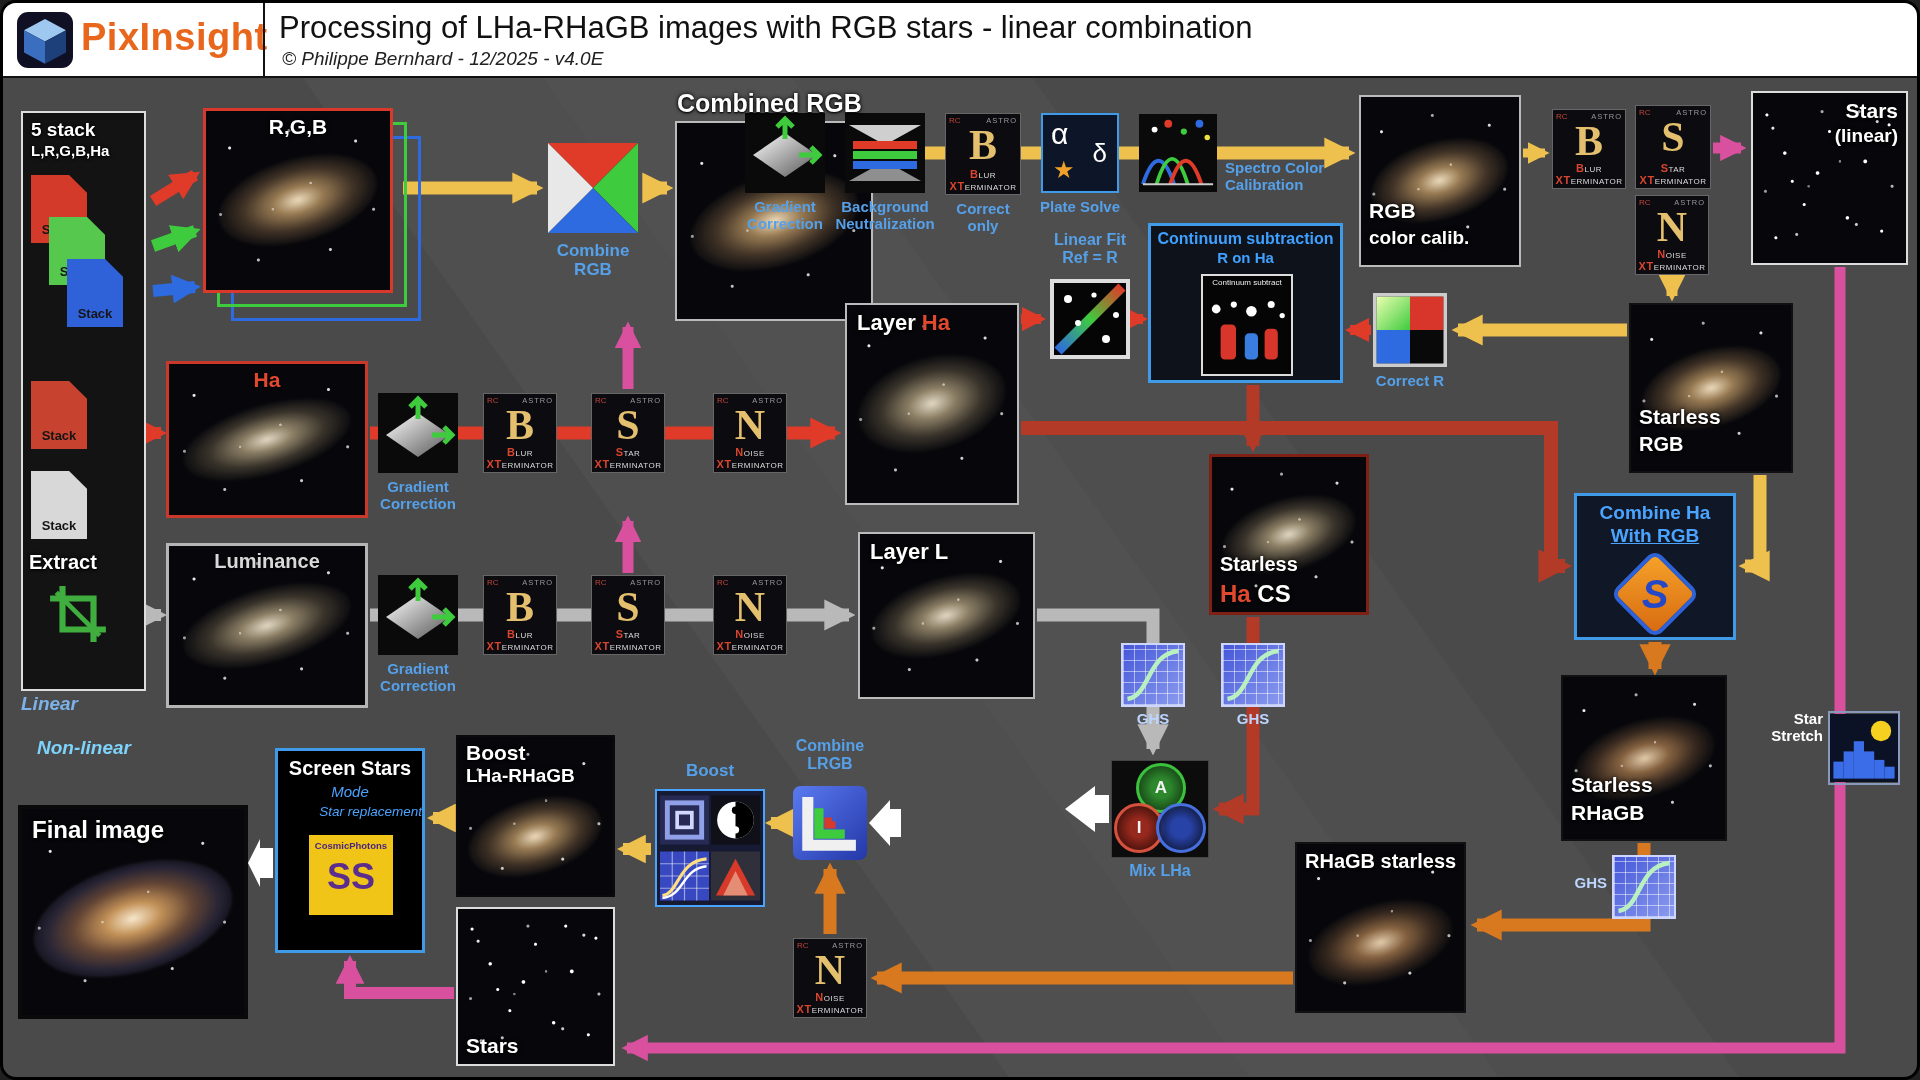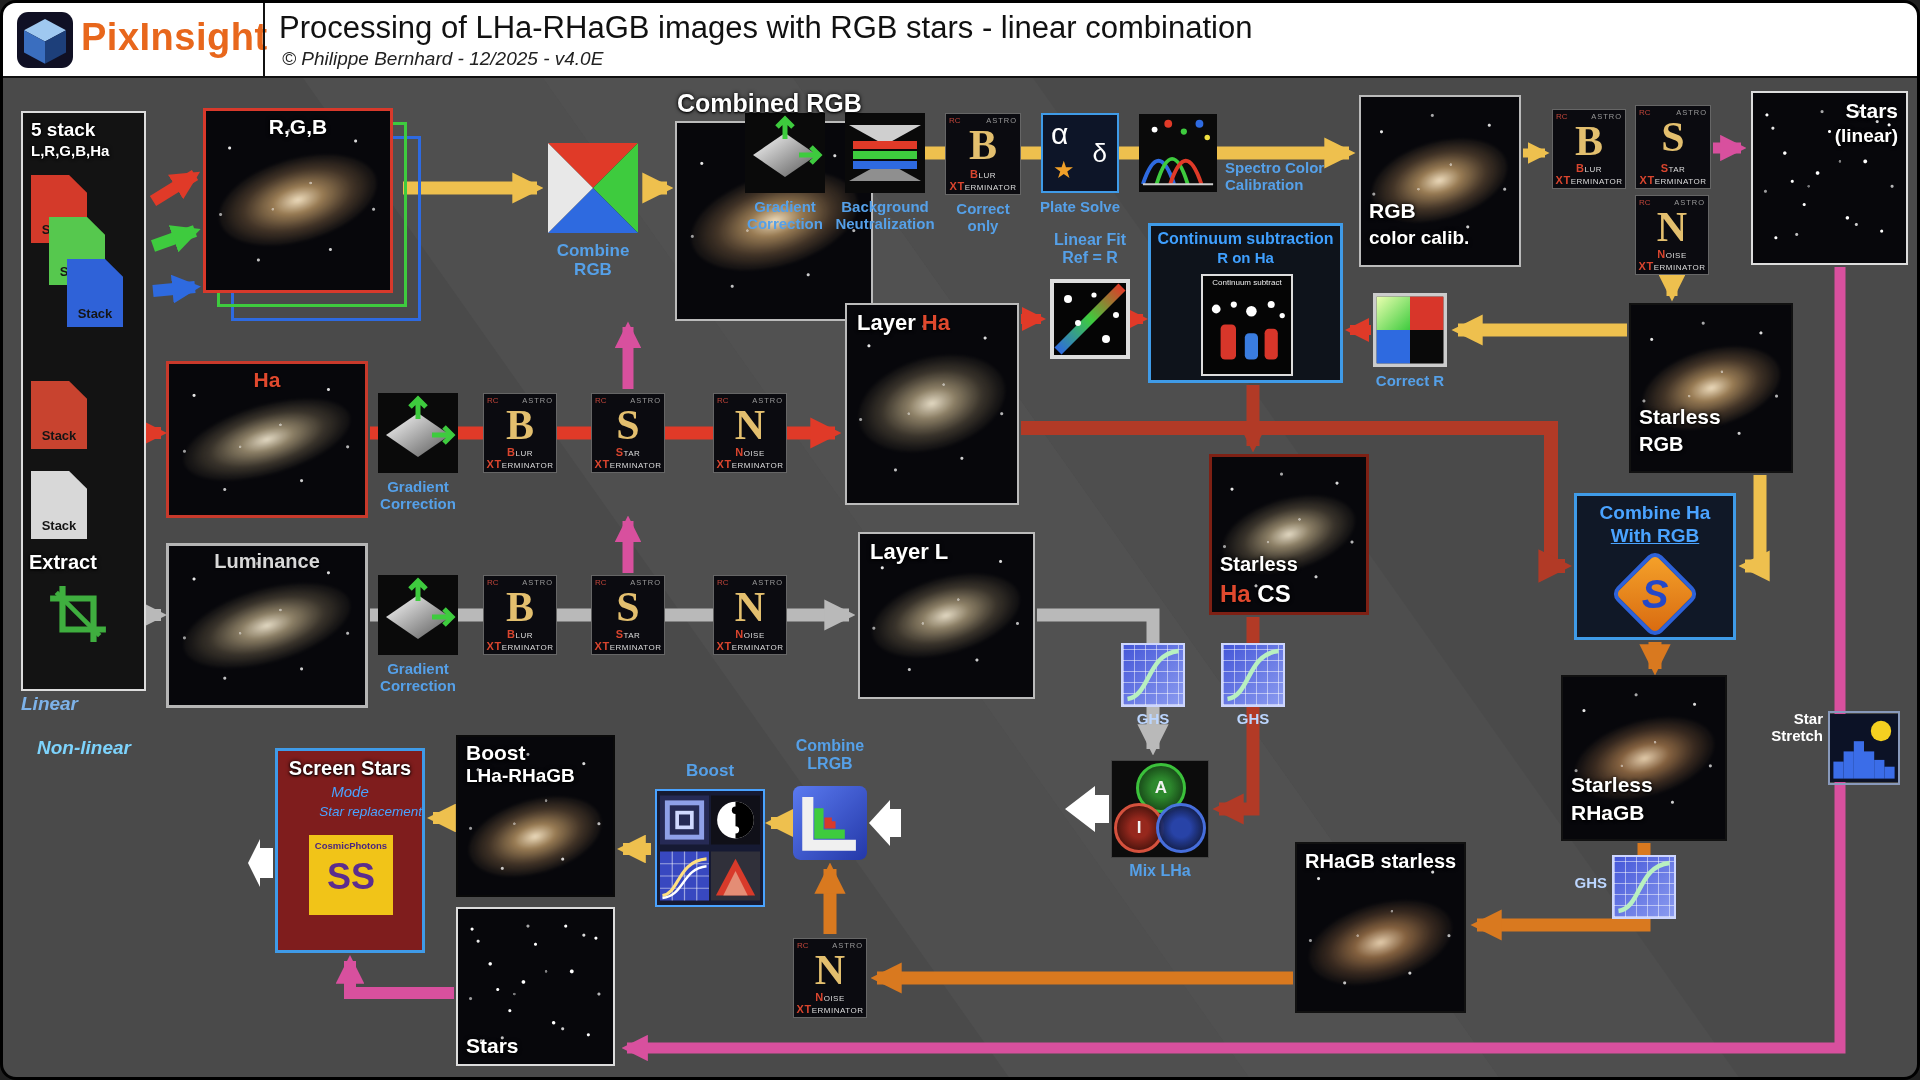--- a/index.html
+++ b/index.html
@@ -521,22 +521,26 @@
         <rect x="14" y="16" width="6" height="22"></rect>
         <rect x="20" y="22" width="6" height="16"></rect>
         <rect x="26" y="27" width="6" height="11"></rect>
         <rect x="32" y="31" width="6" height="7"></rect>
       </g>
   </svg>
 
   <div class="lbl" style="left:18px;top:690px;font-size:19px;font-style:italic;font-weight:700;color:#7db2e8;">Linear</div>
   <div class="lbl" style="left:18px;top:734px;font-size:19px;font-style:italic;font-weight:700;color:#7dd3fc;margin-left:16px;">Non-linear</div>
 
-
-  <div class="node" style="left:272px;top:745px;width:150px;height:205px;border:3px solid #3f9be8;background:#7f1d1d;">
+  <div class="img-box" style="left:15px;top:802px;width:230px;height:214px;border:4px solid #0a0a0a;">
+    <div class="gal gal-color"></div>
+    <div class="lbl wb" style="left:10px;top:8px;font-size:24px;">Final image</div>
+  </div>
+
+  <div class="node" style="left:272px;top:745px;width:150px;height:205px;border:3px solid #3f9be8;background:#000000;">
     <div class="lbl ctr wb" style="left:0;right:0;top:6px;font-size:20px;">Screen Stars</div>
     <div class="lbl ctr" style="left:0;right:0;top:33px;font-size:15px;font-style:italic;color:#4aa3ff;">Mode</div>
     <div class="lbl ctr" style="left:0;right:0;top:53px;font-size:13.5px;font-style:italic;color:#4aa3ff;text-align:right;">Star replacement</div>
     <div class="node" style="left:31px;top:84px;width:84px;height:80px;background:#f1c418;">
       <div class="lbl ctr" style="left:0;right:0;top:6px;font-size:9.5px;font-weight:700;color:#4a2580;">CosmicPhotons</div>
       <div class="lbl ctr" style="left:0;right:0;top:22px;font-size:36px;font-weight:900;color:#5b2d8e;">SS</div>
     </div>
   </div>
 
   <div class="img-box" style="left:453px;top:732px;width:159px;height:162px;border-color:#0a0a0a;">

